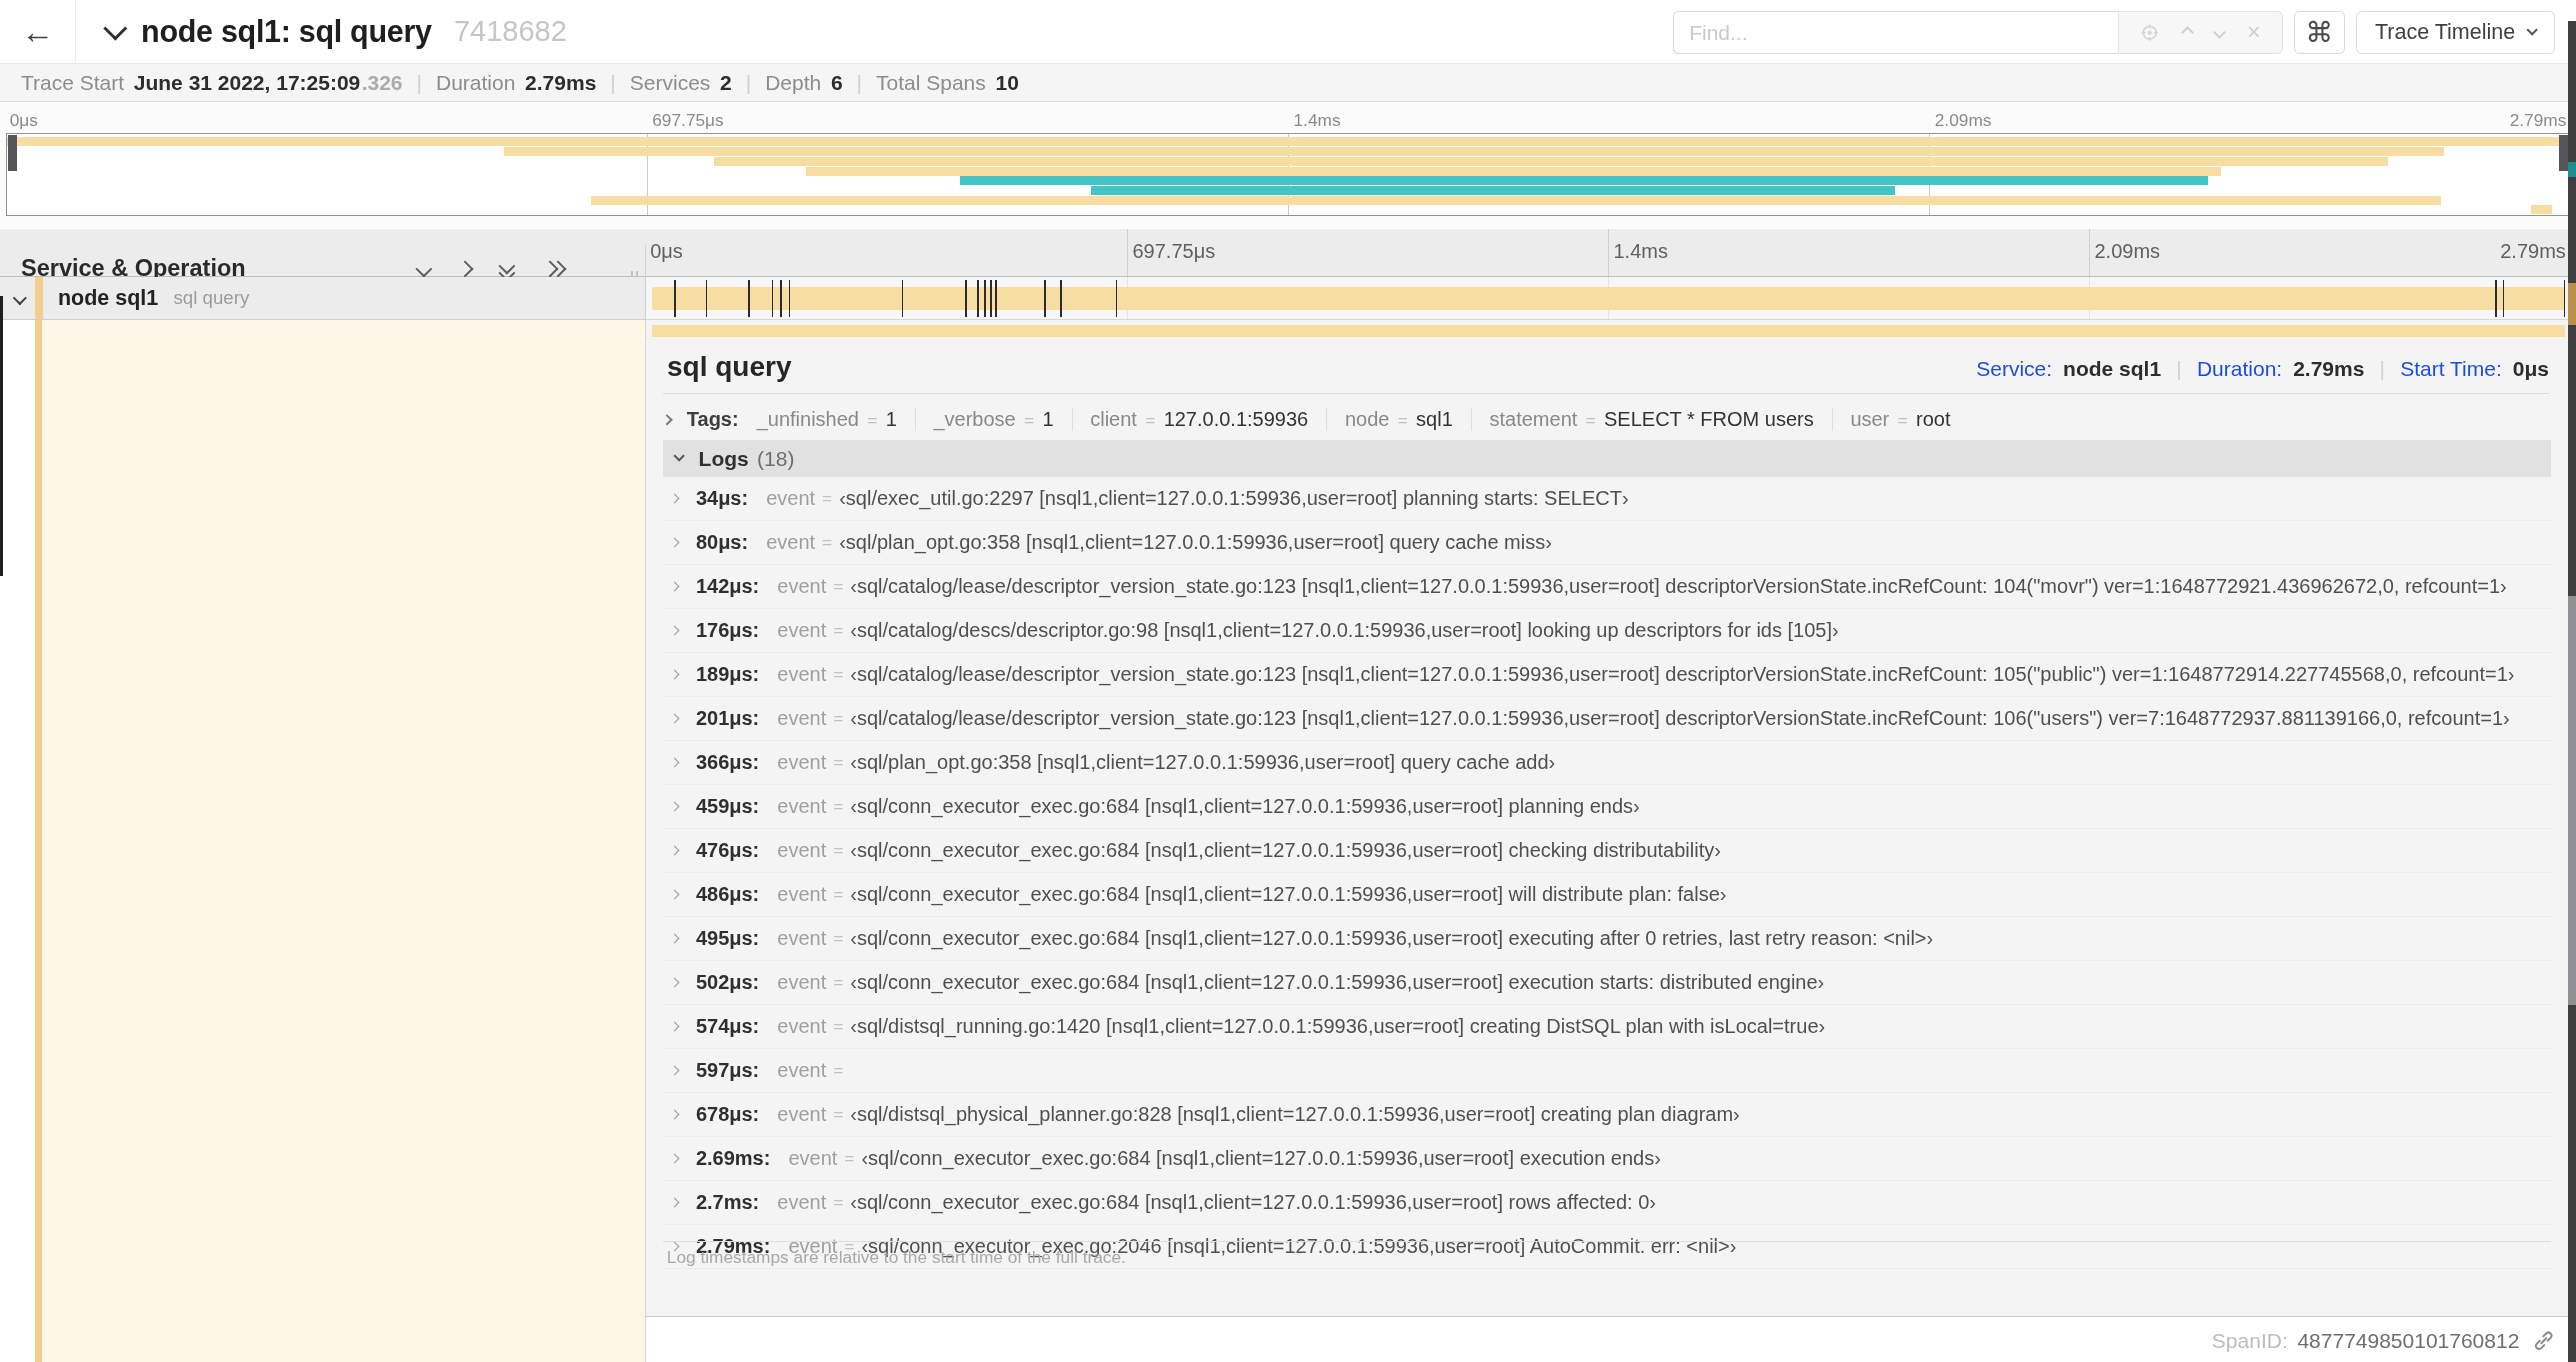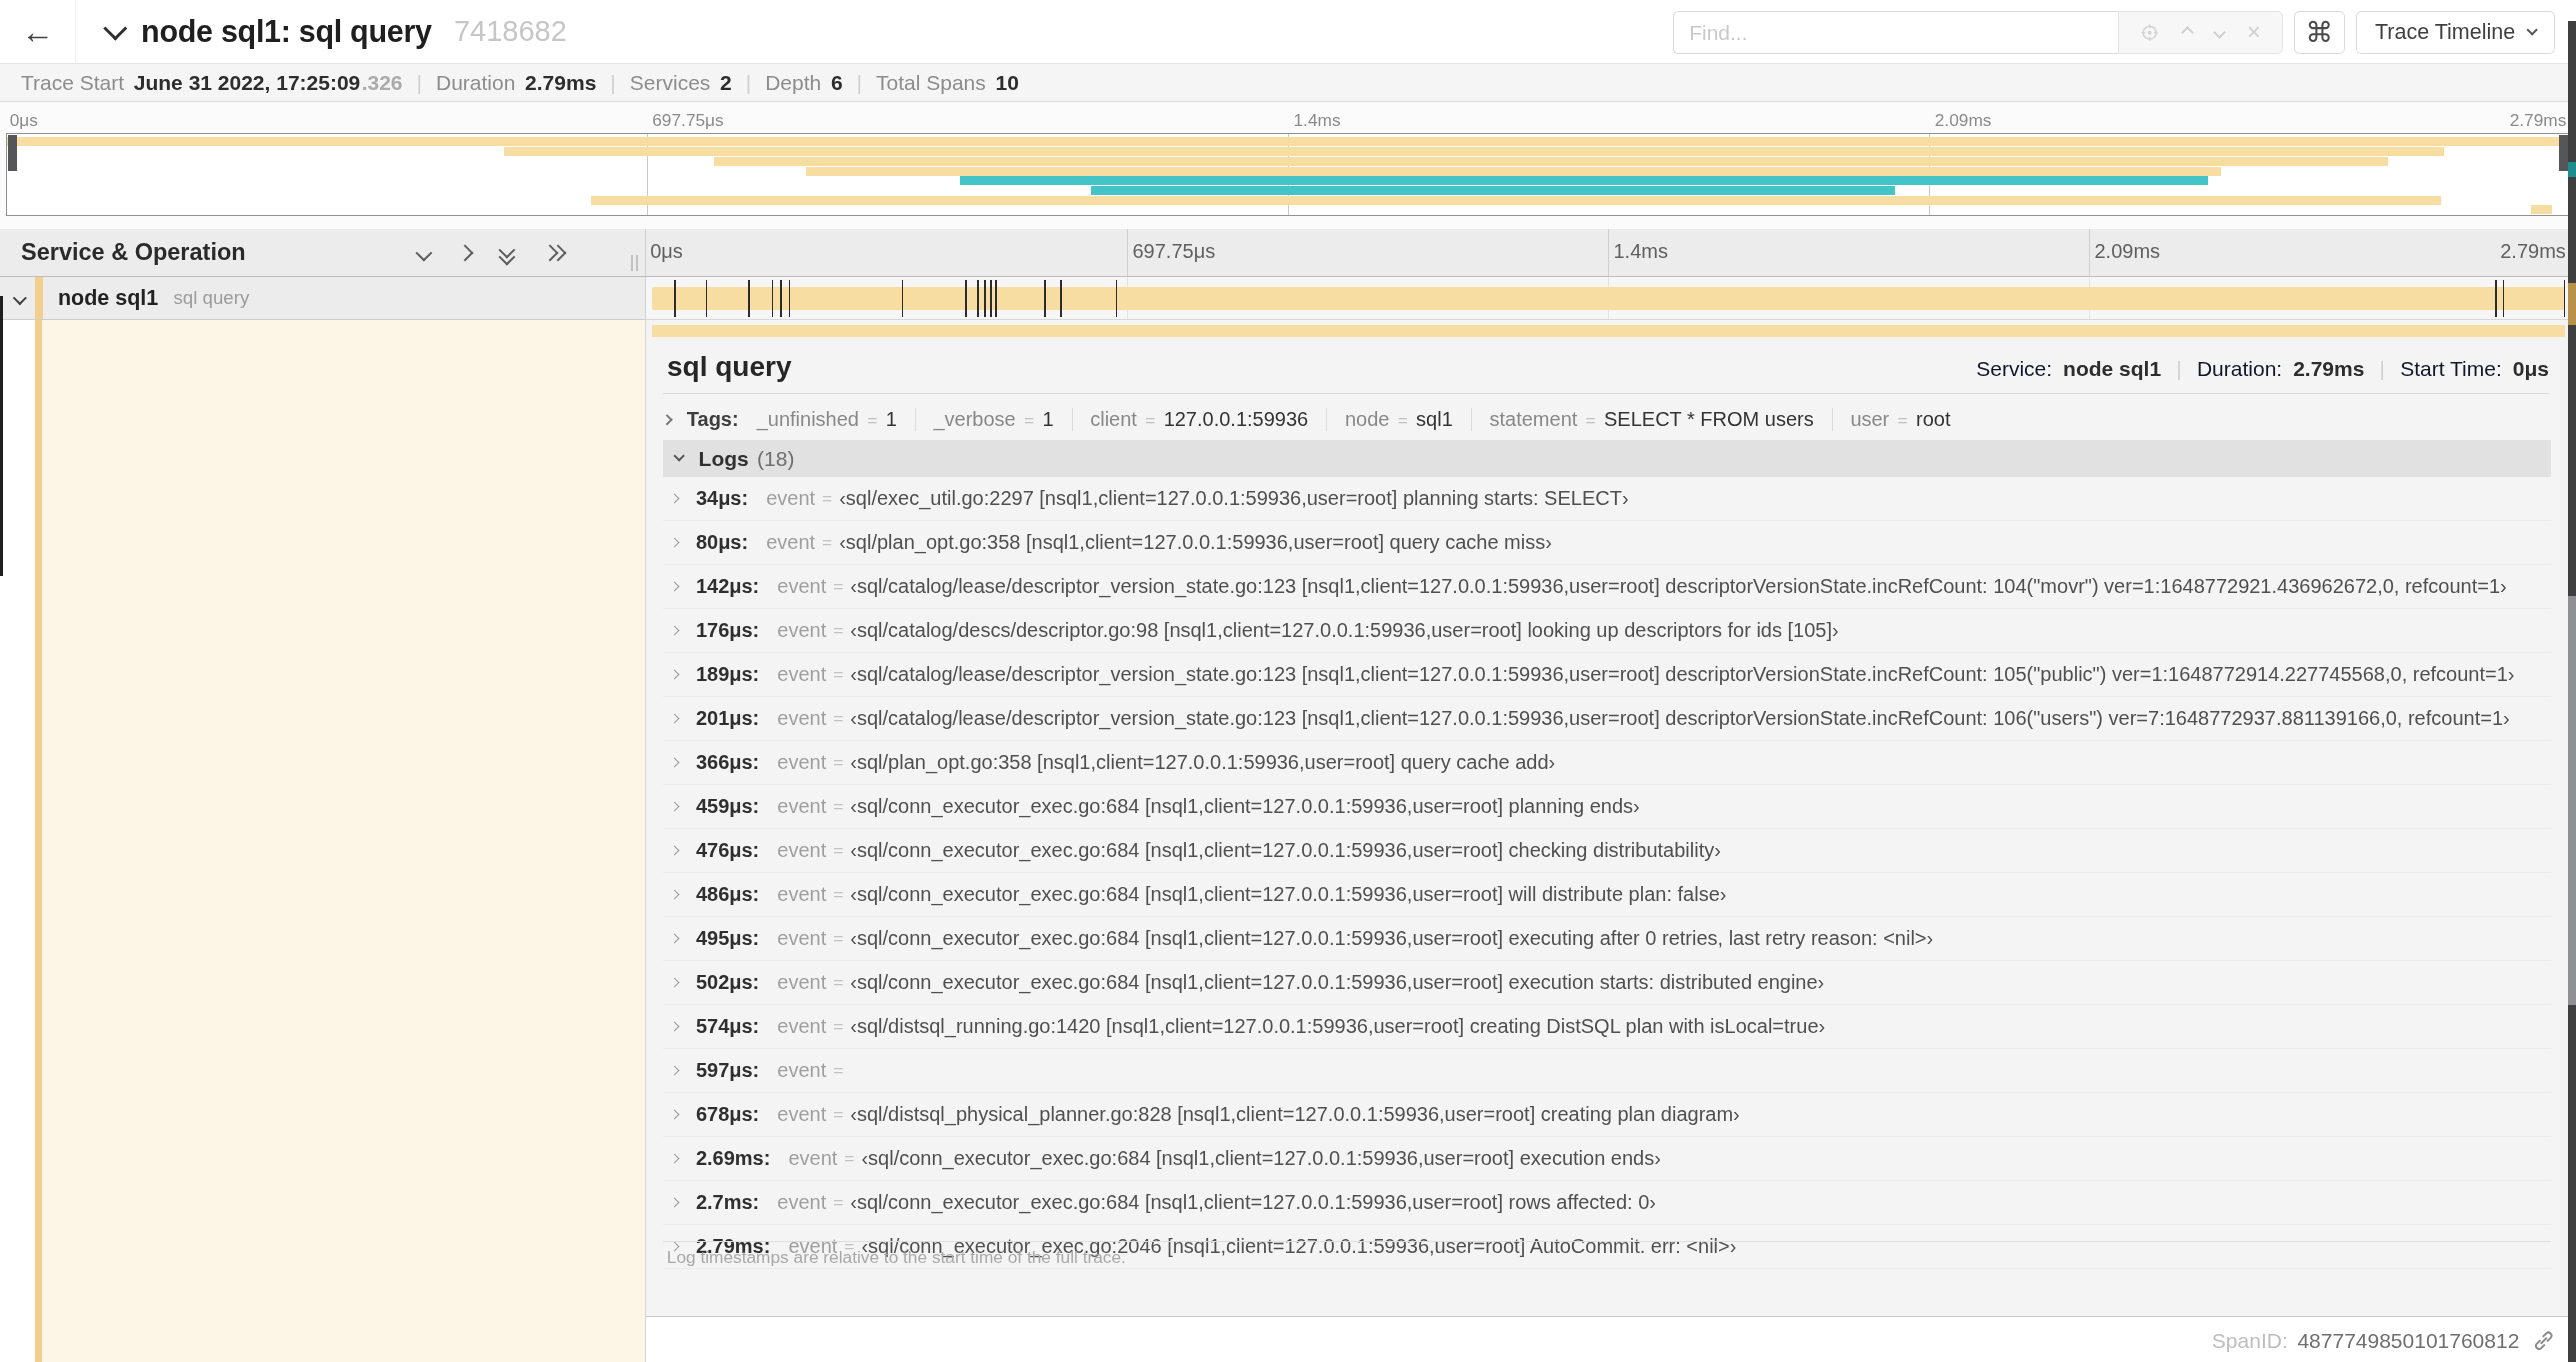--- a/index.html
+++ b/index.html
@@ -53,21 +53,21 @@
   .p0 { left:4.2px; } .p1 { left:calc(25% + 5.5px); } .p2 { left:calc(50% + 5.5px); }
   .p3 { left:calc(75% + 5.5px); } .p4 { right:4.2px; }
   .mini-canvas { position:absolute; left:5.5px; top:30.5px; width:2565px; height:83px; background:#fff;
                  border:1.4px solid #919191; }
   .mini-grid { position:absolute; top:0; bottom:0; width:0.7px; background:#c9c9c9; }
   .mini-bar { position:absolute; height:9px; }
   .mini-handle { position:absolute; top:1.4px; width:9px; height:36px; background:#55565a; cursor:col-resize; }
   
   .ruler-row { position:absolute; left:0; top:229px; width:2576px; height:48px; background:#ececec;
                border-bottom:0.7px solid #bdbdbd; }
-  .svc-header { position:absolute; left:0; top:0; width:646px; height:100%;
+  .svc-header { position:absolute; left:0; top:16px; width:646px; height:100%;
                 border-right:0.7px solid #cfcfcf; display:flex; align-items:center; padding-left:21px; }
   .svc-title { font-size:23.5px; font-weight:700; color:#2a2a2a; }
   .svc-icons { position:absolute; right:83px; top:0; height:100%; display:flex; align-items:center; gap:29px; }
   .svc-icons .chv { width:11.8px; height:11.8px; border-width:0 2.4px 2.4px 0; border-color:#5c5c5c; }
   .dbl { position:relative; width:16.6px; height:18px; display:inline-block; }
   .dbl .chv { position:absolute; left:1.4px; }
   .dbl.ddown .chv:nth-child(1){ top:0; } .dbl.ddown .chv:nth-child(2){ top:7px; }
   .dbl.dright .chv:nth-child(1){ left:-1.4px; top:3.5px; } .dbl.dright .chv:nth-child(2){ left:7px; top:3.5px; }
   .col-resizer { position:absolute; right:7px; bottom:5.5px; display:flex; gap:3.5px; cursor:col-resize; }
   .col-resizer i { width:1.7px; height:15.2px; background:#c2c2c2; display:block; }
@@ -93,21 +93,21 @@
   .left-col { position:absolute; left:0; top:320px; width:646px; bottom:0; background:#fff;
               border-right:0.7px solid #d6d6d6; }
   .accent-stripe-col { position:absolute; left:35px; top:0; width:7.6px; height:100%; }
   .cream-fill { position:absolute; left:42px; right:0; top:0; bottom:0; }
   .detail-card { position:absolute; left:646px; top:320px; width:1924px; height:997px; background:#f4f4f4;
                  border-bottom:0.7px solid #c9c9c9; padding:0 19.4px 0 21px; }
   .detail-minibar { position:absolute; left:5.5px; right:5.5px; top:4.8px; height:12.5px; }
   .detail-titlerow { position:absolute; left:21px; right:21px; top:30.5px; display:flex; align-items:baseline; justify-content:space-between; }
   .detail-title { font-size:28px; font-weight:700; color:#262626; }
   .detail-meta { display:flex; align-items:baseline; gap:11px; font-size:21px; }
-  .meta-label { color:#0f172a; } .meta-value { color:#2d2d2d; font-weight:700; }
+  .meta-label { color:#1d4ed8; } .meta-value { color:#2d2d2d; font-weight:700; }
   .meta-sep { color:#d0d0d0; margin:0 4.2px; }
   .detail-divider { position:absolute; left:16.6px; right:21px; top:73px; height:0.7px; background:#dcdcdc; }
   .tags-row { position:absolute; left:16.6px; right:21px; top:83px; height:33px; display:flex; align-items:center; font-size:20px; cursor:pointer; }
   .tags-chv { width:7.6px; height:7.6px; border-width:0 2.1px 2.1px 0; border-color:#777; margin-right:16.6px; }
   .tags-label { font-weight:700; color:#3d3d3d; margin-right:18px; }
   .tag-item { display:flex; align-items:baseline; gap:8.3px; white-space:nowrap; }
   .tag-key { color:#888; } .tag-eq { color:#c0c0c0; font-size:17.3px; } .tag-val { color:#333; font-weight:500; }
   .tag-sep { width:0.7px; height:23.5px; background:#dcdcdc; margin:0 18px; align-self:center; }
   .logs-block { position:absolute; left:16.6px; right:19.4px; top:120px; bottom:43px; }
   .logs-header { height:37px; background:#e1e1e1; display:flex; align-items:center; padding-left:12.5px; font-size:21px; cursor:pointer; }

